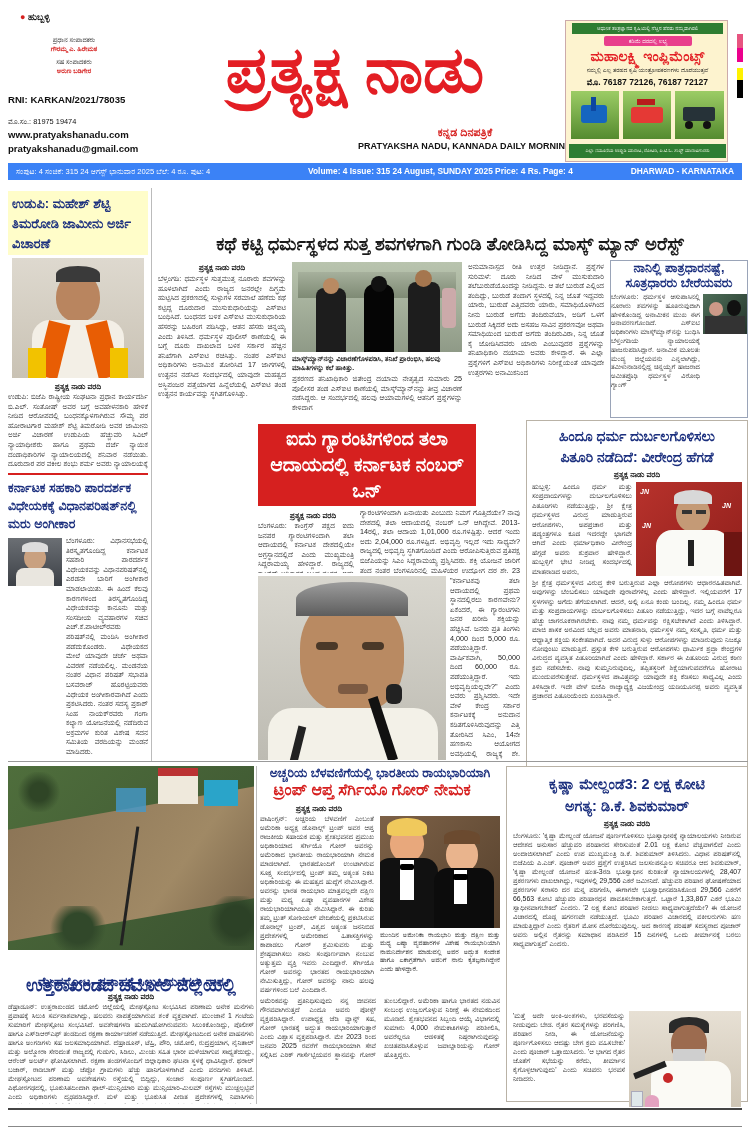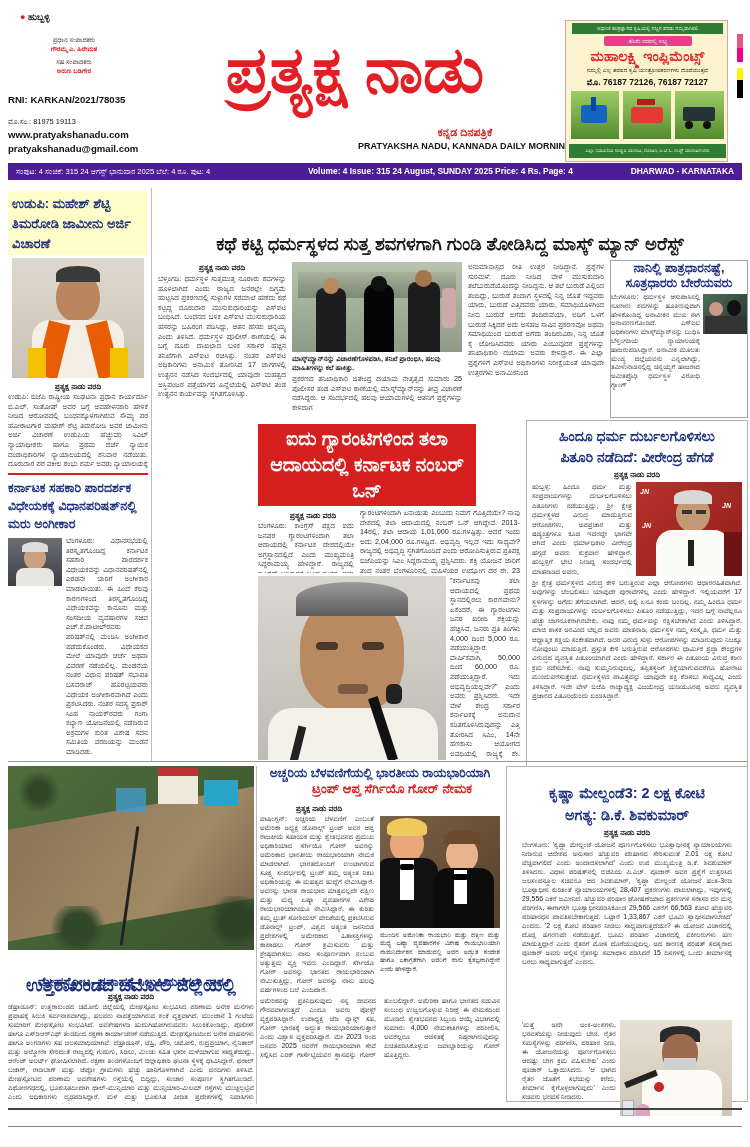--- a/index.html
+++ b/index.html
@@ -29,21 +29,21 @@
   <div class="abs" style="left:20px;top:12px;font-size:9px;font-weight:bold"><span style="color:#d6201f">● </span><span>ಹುಬ್ಬಳ್ಳಿ</span></div>
 
   <div class="abs c" style="left:14px;top:36px;width:120px;font-size:6.6px;line-height:8.6px">
     <div>ಪ್ರಧಾನ ಸಂಪಾದಕರು</div>
     <div class="red bold">ಗೌರಮ್ಮ ಎ. ಹಿರೇಮಠ</div>
     <div style="margin-top:5px">ಸಹ ಸಂಪಾದಕರು</div>
     <div class="red bold">ಅರುಣ ಬಡಿಗೇರ</div>
   </div>
 
   <div class="abs bold" style="left:8px;top:94px;font-size:9.6px">RNI: KARKAN/2021/78035</div>
-  <div class="abs" style="left:8px;top:117px;font-size:7.4px">ಮೊ.ಸಂ.: 81975 19113</div>
+  <div class="abs" style="left:8px;top:117px;font-size:7.4px">ಮೊ.ಸಂ.: 81975 19474</div>
   <div class="abs bold" style="left:8px;top:129px;font-size:9.6px">www.pratyakshanadu.com</div>
   <div class="abs bold" style="left:8px;top:143px;font-size:9.6px">pratyakshanadu@gmail.com</div>
 
   <div class="abs c" style="left:140px;top:18px;width:430px;height:108px;font-size:64px;line-height:104px;font-weight:bold;color:#e31e24;overflow:hidden">ಪ್ರತ್ಯಕ್ಷ ನಾಡು</div>
   <div class="abs c red bold" style="left:380px;top:126px;width:170px;font-size:11px">ಕನ್ನಡ ದಿನಪತ್ರಿಕೆ</div>
   <div class="abs c bold" style="left:310px;top:141px;width:310px;font-size:9px">PRATYAKSHA NADU, KANNADA DAILY MORNING</div>
 
   <div class="abs" style="left:565px;top:20px;width:163px;height:142px;background:#fdf3cf;border:1px solid #caa">
     <div class="abs c" style="left:6px;top:2px;width:151px;height:11px;background:#2e7d32;color:#fff;font-size:5.2px;line-height:11px;overflow:hidden">ಆಧುನಿಕ ತಂತ್ರಜ್ಞಾನದ ಕೃಷಿಯಲ್ಲಿ ನೆಚ್ಚಿನ ಹೆಸರು ನಮ್ಮದಾಗಿರಲಿ</div>
     <div class="abs c" style="left:38px;top:15px;width:88px;height:10px;background:#e83e8c;color:#fff;font-size:5.8px;line-height:10px;border-radius:2px">ಕಡಿಮೆ ದರದಲ್ಲಿ ಲಭ್ಯ</div>
@@ -67,21 +67,21 @@
   </div>
 
   <div class="abs" style="left:737px;top:34px;width:6px;height:64px">
     <div style="height:14px;background:#e75480"></div>
     <div style="height:14px;background:#ec008c"></div>
     <div style="height:6px;background:#fff"></div>
     <div style="height:12px;background:#fff200"></div>
     <div style="height:18px;background:#000"></div>
   </div>
 
-  <div class="abs" style="left:8px;top:163px;width:734px;height:17px;background:#4c1d95;color:#fff">
+  <div class="abs" style="left:8px;top:163px;width:734px;height:17px;background:#3b82f6;color:#fff">
     <span class="abs" style="left:8px;top:4px;font-size:7.6px">ಸಂಪುಟ: 4   ಸಂಚಿಕೆ: 315    24 ಆಗಸ್ಟ್ ಭಾನುವಾರ 2025    ಬೆಲೆ: 4 ರೂ.   ಪುಟ: 4</span>
     <span class="abs bold" style="left:300px;top:3px;font-size:8.4px">Volume: 4    Issue: 315  24 August, SUNDAY 2025   Price: 4 Rs. Page: 4</span>
     <span class="abs bold" style="right:8px;top:3px;font-size:8.4px">DHARWAD - KARNATAKA</span>
   </div>
 
   <div class="abs" style="left:8px;top:191px;width:140px;height:64px;background:#fffdc9;padding:3px 4px">
     <div class="navy bold" style="font-size:13px;line-height:20px">ಉಡುಪಿ: ಮಹೇಶ್ ಶೆಟ್ಟಿ ತಿಮರೋಡಿ ಜಾಮೀನು ಅರ್ಜಿ ವಿಚಾರಣೆ</div>
   </div>
   <div class="ph" style="left:12px;top:258px;width:132px;height:120px;background:linear-gradient(180deg,#ded9cf,#c9c2b4)">
     <i style="left:44px;top:14px;width:44px;height:50px;background:#b9855f;border-radius:50% 50% 46% 46%"></i>
@@ -196,39 +196,39 @@
     <i style="left:120px;top:60px;width:3px;height:120px;background:#222;transform:rotate(8deg)"></i>
   </div>
   <div class="abs c navy bold" style="left:8px;top:975px;width:246px;font-size:18px">ಉತ್ತರಾಖಂಡದ ಚಮೋಲಿ ಜಿಲ್ಲೆಯಲ್ಲಿ</div>
   <div class="abs c navy bold" style="left:8px;top:975px;width:246px;font-size:12.4px">ಮೇಘಸ್ಫೋಟ, ಪ್ರವಾಹಕ್ಕೆ ಸಿಲುಕಿ ಮನೆಗಳು ನಾಶ</div>
   <div class="abs byline" style="left:8px;top:992px;width:246px">ಪ್ರತ್ಯಕ್ಷ ನಾಡು ವರದಿ</div>
   <div class="abs body-txt j" style="left:8px;top:1002px;width:246px;height:102px;font-size:6.9px;line-height:9px">ಡೆಹ್ರಾಡೂನ್: ಉತ್ತರಾಖಂಡದ ಚಮೋಲಿ ಜಿಲ್ಲೆಯಲ್ಲಿ ಮೇಘಸ್ಫೋಟ ಸಂಭವಿಸಿದ ಪರಿಣಾಮ ಅನೇಕ ಮನೆಗಳು ಪ್ರವಾಹಕ್ಕೆ ಸಿಲುಕಿ ಸರ್ವನಾಶವಾಗಿದ್ದು, ಹಲವರು ನಾಪತ್ತೆಯಾಗಿರುವ ಶಂಕೆ ವ್ಯಕ್ತವಾಗಿದೆ. ಮುಂಜಾನೆ 1 ಗಂಟೆಯ ಸುಮಾರಿಗೆ ಮೇಘಸ್ಫೋಟ ಸಂಭವಿಸಿದೆ. ಅವಶೇಷಗಳಡಿ ಹುದುಗಿಹೋಗಿರುವವರು ಸಿಲುಕಿಕೊಂಡಿದ್ದು, ಪೊಲೀಸ್ ಹಾಗೂ ಎಸ್‌ಡಿಆರ್‌ಎಫ್ ತಂಡದಿಂದ ರಕ್ಷಣಾ ಕಾರ್ಯಾಚರಣೆ ನಡೆಯುತ್ತಿದೆ. ಮೇಘಸ್ಫೋಟದಿಂದ ಅನೇಕ ವಾಹನಗಳು ಹಾಗೂ ಅಂಗಡಿಗಳು ಸಹ ಜಲಸಮಾಧಿಯಾಗಿವೆ. ದೆಹ್ರಾಡೂನ್, ಟೆಹ್ರಿ, ಪೌರಿ, ಚಮೋಲಿ, ರುದ್ರಪ್ರಯಾಗ, ನೈನಿತಾಲ್ ಮತ್ತು ಅಲ್ಮೋರಾ ಸೇರಿದಂತೆ ರಾಜ್ಯದಲ್ಲಿ ಗುಡುಗು, ಸಿಡಿಲು, ಮಿಂಚು ಸಹಿತ ಭಾರೀ ಮಳೆಯಾಗುವ ಸಾಧ್ಯತೆಯಿದ್ದು, ಆರೆಂಜ್ ಅಲರ್ಟ್ ಘೋಷಿಸಲಾಗಿದೆ. ರಕ್ಷಣಾ ತಂಡಗಳೊಂದಿಗೆ ಜಿಲ್ಲಾಧಿಕಾರಿ ಘಟನಾ ಸ್ಥಳಕ್ಕೆ ಧಾವಿಸಿದ್ದಾರೆ. ಥರಾಲ್ ಬಜಾರ್, ರಾಡಿಬಾಗ್ ಮತ್ತು ಜೆಪ್ಪೋ ಗ್ರಾಮಗಳು ಹೆಚ್ಚು ಹಾನಿಗೊಳಗಾಗಿವೆ ಎಂದು ವರದಿಗಳು ತಿಳಿಸಿವೆ. ಮೇಘಸ್ಫೋಟದ ಪರಿಣಾಮ ಅವಶೇಷಗಳು ರಸ್ತೆಯಲ್ಲಿ ಬಿದ್ದಿದ್ದು, ಸಂಚಾರ ಸಂಪೂರ್ಣ ಸ್ಥಗಿತಗೊಂಡಿದೆ. ಪಿಥೋರಗಢದಲ್ಲಿ, ಭೂಕುಸಿತದಿಂದಾಗಿ ಥಾಲ್-ಮುನ್ಸಿಯಾರಿ ಮತ್ತು ಮುನ್ಸಿಯಾರಿ-ಮಿಲಮ್ ರಸ್ತೆಗಳು ಮುಚ್ಚಲ್ಪಟ್ಟಿವೆ ಎಂದು ಅಧಿಕಾರಿಗಳು ದೃಢಪಡಿಸಿದ್ದಾರೆ. ಮಳೆ ಮತ್ತು ಭೂಕುಸಿತ ಪೀಡಿತ ಪ್ರದೇಶಗಳಲ್ಲಿ ನಿವಾಸಿಗಳು ಜಾಗರೂಕರಾಗಿರುವಂತೆ ಪೊಲೀಸರು ಮನವಿ ಮಾಡಿದ್ದಾರೆ. ಅನೇಕ ಗ್ರಾಮಸ್ಥರನ್ನು ಸುರಕ್ಷಿತ ಜಾಗಕ್ಕೆ ಸ್ಥಳಾಂತರಿಸಲಾಗಿದೆ.</div>
 
   <div class="vl" style="left:256px;top:766px;height:338px"></div>
 
   <div class="abs c navy bold" style="left:260px;top:766px;width:240px;font-size:12.4px">ಅಚ್ಚರಿಯ ಬೆಳವಣಿಗೆಯಲ್ಲಿ ಭಾರತೀಯ ರಾಯಭಾರಿಯಾಗಿ</div>
-  <div class="abs c bold red" style="left:272px;top:781px;width:240px;font-size:13px">ಟ್ರಂಪ್ ಆಪ್ತ ಸೆರ್ಗಿಯೊ ಗೋರ್ ನೇಮಕ</div>
+  <div class="abs c bold red" style="left:252px;top:781px;width:240px;font-size:16px">ಟ್ರಂಪ್ ಆಪ್ತ ಸೆರ್ಗಿಯೊ ಗೋರ್ ನೇಮಕ</div>
   <div class="abs byline" style="left:260px;top:804px;width:118px">ಪ್ರತ್ಯಕ್ಷ ನಾಡು ವರದಿ</div>
   <div class="abs body-txt j" style="left:260px;top:814px;width:114px;height:178px;font-size:6.9px;line-height:9px">ವಾಷಿಂಗ್ಟನ್: ಅಚ್ಚರಿಯ ಬೆಳವಣಿಗೆ ಎಂಬಂತೆ ಅಮೆರಿಕಾ ಅಧ್ಯಕ್ಷ ಡೊನಾಲ್ಡ್ ಟ್ರಂಪ್ ಅವರ ಆಪ್ತ ರಾಜಕೀಯ ಸಹಾಯಕ ಮತ್ತು ಶ್ವೇತಭವನದ ಪ್ರಮುಖ ಅಧಿಕಾರಿಯಾದ ಸೆರ್ಗಿಯೊ ಗೋರ್ ಅವರನ್ನು ಅಮೆರಿಕಾದ ಭಾರತೀಯ ರಾಯಭಾರಿಯಾಗಿ ನೇಮಕ ಮಾಡಲಾಗಿದೆ. ಭಾರತದೊಂದಿಗೆ ಉಂಟಾಗಿರುವ ಸೂಕ್ಷ್ಮ ಸಂದರ್ಭದಲ್ಲಿ ಟ್ರಂಪ್ ತಮ್ಮ ಅತ್ಯಂತ ನಿಕಟ ಅಧಿಕಾರಿಯನ್ನು ಈ ಮಹತ್ವದ ಹುದ್ದೆಗೆ ನೇಮಿಸಿದ್ದಾರೆ. ಅವರನ್ನು ಭಾರತ ರಾಯಭಾರಿ ಮಾತ್ರವಲ್ಲದೇ ದಕ್ಷಿಣ ಮತ್ತು ಮಧ್ಯ ಏಷ್ಯಾ ವ್ಯವಹಾರಗಳ ವಿಶೇಷ ರಾಯಭಾರಿಯಾಗಿಯೂ ನೇಮಿಸಿದ್ದಾರೆ. ಈ ಕುರಿತು ತಮ್ಮ ಟ್ರುತ್ ಸೋಶಿಯಲ್ ವೇದಿಕೆಯಲ್ಲಿ ಪ್ರಕಟಿಸಿರುವ ಡೊನಾಲ್ಡ್ ಟ್ರಂಪ್, ವಿಶ್ವದ ಅತ್ಯಂತ ಜನನಿಬಿಡ ಪ್ರದೇಶಗಳಲ್ಲಿ ಅಮೇರಿಕಾದ ಹಿತಾಸಕ್ತಿಗಳನ್ನು ಕಾಪಾಡಲು ಗೋರ್ ಶ್ರಮಿಸುವರು ಮತ್ತು ಶ್ರೇಷ್ಠವಾಗಿಸಲು ನಾನು ಸಂಪೂರ್ಣವಾಗಿ ನಂಬುವ ಅತ್ಯುತ್ತಮ ವ್ಯಕ್ತಿ ಇವರು ಎಂದಿದ್ದಾರೆ. ಸೆರ್ಗಿಯೊ ಗೋರ್ ಅವರನ್ನು ಭಾರತದ ರಾಯಭಾರಿಯಾಗಿ ನೇಮಿಸುತ್ತಿದ್ದು, ಗೋರ್ ಅವರನ್ನು ನಾನು ಹಲವು ವರ್ಷಗಳಿಂದ ಬಲ್ಲೆ ಎಂದಿದ್ದಾರೆ.</div>
   <div class="ph" style="left:380px;top:816px;width:120px;height:112px;background:linear-gradient(135deg,#7d6147,#55402c)">
     <i style="left:10px;top:10px;width:34px;height:36px;background:#e8a87c;border-radius:48%"></i>
     <i style="left:7px;top:2px;width:40px;height:18px;background:#f0c95c;border-radius:50% 50% 20% 20%"></i>
     <i style="left:-4px;top:42px;width:62px;height:70px;background:#111;border-radius:14px 14px 0 0"></i>
     <i style="left:20px;top:44px;width:14px;height:40px;background:#fff"></i>
     <i style="left:20px;top:48px;width:14px;height:6px;background:#000;border-radius:2px"></i>
     <i style="left:66px;top:22px;width:32px;height:34px;background:#e9b48d;border-radius:48%"></i>
     <i style="left:64px;top:14px;width:36px;height:14px;background:#6b4a2f;border-radius:50% 50% 0 0"></i>
     <i style="left:54px;top:52px;width:60px;height:60px;background:#0c0c0c;border-radius:14px 14px 0 0"></i>
     <i style="left:74px;top:54px;width:13px;height:34px;background:#fff"></i>
     <i style="left:73px;top:58px;width:15px;height:6px;background:#000;border-radius:2px"></i>
   </div>
   <div class="abs cap j" style="left:380px;top:931px;width:120px;height:62px;font-size:6.5px;line-height:8.4px">ಮುಂದಿನ ಅಮೇರಿಕಾ ರಾಯಭಾರಿ ಮತ್ತು ದಕ್ಷಿಣ ಮತ್ತು ಮಧ್ಯ ಏಷ್ಯಾ ವ್ಯವಹಾರಗಳ ವಿಶೇಷ ರಾಯಭಾರಿಯಾಗಿ ನಾಮನಿರ್ದೇಶನ ಮಾಡುವಲ್ಲಿ ಅವರ ಅದ್ಭುತ ಸಂದೇಶ ಹಾಗೂ ಏಕಾಗ್ರತೆಗಾಗಿ ಅವರಿಗೆ ನಾನು ಕೃತಜ್ಞನಾಗಿದ್ದೇನೆ ಎಂದು ಹೇಳಿದ್ದಾರೆ.</div>
   <div class="abs body-txt j" style="left:260px;top:996px;width:240px;height:108px;column-count:2;column-gap:8px;font-size:6.9px;line-height:9px">ಅಮೆರಿಕವನ್ನು ಪ್ರತಿನಿಧಿಸುವುದು ನನ್ನ ಜೀವನದ ಗೌರವವಾಗಿರುತ್ತದೆ ಎಂದೂ ಅವರು ಪೋಸ್ಟ್ ವ್ಯಕ್ತಪಡಿಸಿದ್ದಾರೆ. ಉಪಾಧ್ಯಕ್ಷ ಜೆಡಿ ವ್ಯಾನ್ಸ್ ಸಹ, ಗೋರ್ ಭಾರತಕ್ಕೆ ಅದ್ಭುತ ರಾಯಭಾರಿಯಾಗುತ್ತಾರೆ ಎಂದು ವಿಶ್ವಾಸ ವ್ಯಕ್ತಪಡಿಸಿದ್ದಾರೆ. ಮೇ 2023 ರಿಂದ ಜನವರಿ 2025 ರವರೆಗೆ ರಾಯಭಾರಿಯಾಗಿ ಸೇವೆ ಸಲ್ಲಿಸಿದ ಎರಿಕ್ ಗಾರ್ಸೆಟ್ಟಿಯವರ ಸ್ಥಾನವನ್ನು ಗೋರ್ ತುಂಬಲಿದ್ದಾರೆ. ಅಮೆರಿಕಾ ಹಾಗೂ ಭಾರತದ ನಡುವಿನ ಸಂಬಂಧ ಉಜ್ವಲಗೊಳ್ಳುವ ನಿರೀಕ್ಷೆ ಈ ನೇಮಕದಿಂದ ಮೂಡಿದೆ. ಶ್ವೇತಭವನದ ಸಿಬ್ಬಂದಿ ಆಯ್ಕೆ ವಿಭಾಗದಲ್ಲಿ ಸುಮಾರು 4,000 ನೇಮಕಾತಿಗಳನ್ನು ಪರಿಶೀಲಿಸಿ, ಅವರೆಲ್ಲರೂ ಆಡಳಿತಕ್ಕೆ ನಿಷ್ಠರಾಗಿರುವುದನ್ನು ಖಚಿತಪಡಿಸಿಕೊಳ್ಳುವ ಜವಾಬ್ದಾರಿಯನ್ನು ಗೋರ್ ಹೊತ್ತಿದ್ದರು.</div>
 
-  <div class="abs boxed" style="left:506px;top:766px;width:242px;height:336px;padding:15px;border-color:#b9b2a6">
+  <div class="abs boxed" style="left:506px;top:766px;width:242px;height:336px;padding:6px;border-color:#b9b2a6">
     <div class="c navy bold" style="font-size:14.5px;line-height:22px">ಕೃಷ್ಣಾ ಮೇಲ್ದಂಡೆ3: 2 ಲಕ್ಷ ಕೋಟಿ</div>
     <div class="c navy bold" style="font-size:14.5px;line-height:22px">ಅಗತ್ಯ: ಡಿ.ಕೆ. ಶಿವಕುಮಾರ್</div>
     <div class="byline" style="margin:2px 0">ಪ್ರತ್ಯಕ್ಷ ನಾಡು ವರದಿ</div>
     <div class="body-txt j" style="font-size:6.9px;line-height:9px;height:178px">ಬೆಂಗಳೂರು: 'ಕೃಷ್ಣಾ ಮೇಲ್ದಂಡೆ ಯೋಜನೆ ಪೂರ್ಣಗೊಳಿಸಲು ಭೂಸ್ವಾಧೀನಕ್ಕೆ ನ್ಯಾಯಾಲಯಗಳು ನೀಡಿರುವ ಆದೇಶದ ಅನುಸಾರ ಹೆಚ್ಚುವರಿ ಪರಿಹಾರದ ಸೇರಿಸುವಂತೆ 2.01 ಲಕ್ಷ ಕೋಟಿ ವೆಚ್ಚವಾಗಲಿದೆ ಎಂದು ಅಂದಾಜಿಸಲಾಗಿದೆ' ಎಂದು ಉಪ ಮುಖ್ಯಮಂತ್ರಿ ಡಿ.ಕೆ. ಶಿವಕುಮಾರ್ ತಿಳಿಸಿದರು. ವಿಧಾನ ಪರಿಷತ್‌ನಲ್ಲಿ ಬಿಜೆಪಿಯ ಪಿ.ಎಚ್. ಪೂಜಾರ್ ಅವರ ಪ್ರಶ್ನೆಗೆ ಉತ್ತರಿಸಿದ ಜಲಸಂಪನ್ಮೂಲ ಸಚಿವರೂ ಆದ ಶಿವಕುಮಾರ್, 'ಕೃಷ್ಣಾ ಮೇಲ್ದಂಡೆ ಯೋಜನೆ ಹಂತ-3ರಡಿ ಭೂಸ್ವಾಧೀನ ಕುರಿತಂತೆ ನ್ಯಾಯಾಲಯಗಳಲ್ಲಿ 28,407 ಪ್ರಕರಣಗಳು ದಾಖಲಾಗಿದ್ದು, ಇವುಗಳಲ್ಲಿ 29,556 ಎಕರೆ ಜಮೀನಿದೆ. ಹೆಚ್ಚುವರಿ ಪರಿಹಾರ ಘೋಷಣೆಯಾದ ಪ್ರಕರಣಗಳ ಸರಾಸರಿ ದರ ಮನ್ನ ಪರಿಗಣಿಸಿ, ಈಗಾಗಲೇ ಭೂಸ್ವಾಧೀನಪಡಿಸಿಕೊಂಡ 29,566 ಎಕರೆಗೆ 66,563 ಕೋಟಿ ಹೆಚ್ಚುವರಿ ಪರಿಹಾರಧನ ಪಾವತಿಸಬೇಕಾಗುತ್ತದೆ. ಒಟ್ಟಾರೆ 1,33,867 ಎಕರೆ ಭೂಮಿ ಸ್ವಾಧೀನವಾಗಬೇಕಿದೆ' ಎಂದರು. '2 ಲಕ್ಷ ಕೋಟಿ ಪರಿಹಾರ ನೀಡಲು ಸಾಧ್ಯವಾಗುತ್ತದೆಯೇ? ಈ ಯೋಜನೆ ವಿಚಾರದಲ್ಲಿ ದೊಡ್ಡ ಹಗರಣವೇ ನಡೆಯುತ್ತಿದೆ. ಭೂಮಿ ಪರಿಹಾರ ವಿಚಾರದಲ್ಲಿ ವಕೀಲರುಗಳು ಹಣ ಮಾಡುತ್ತಿದ್ದಾರೆ ಎಂದು ರೈತರಿಗೆ ಮೋಸ ದೊರೆಯುವುದಿಲ್ಲ. ಅದ ಕಾರಣಕ್ಕೆ ಪರಿಷತ್ ಸದಸ್ಯರಾದ ಪೂಜಾರ್ ಅವರು ಅಲ್ಲಿನ ರೈತರನ್ನು ಸಮಾಧಾನ ಪಡಿಸಿದರೆ 15 ದಿನಗಳಲ್ಲಿ ಒಂದು ತೀರ್ಮಾನಕ್ಕೆ ಬರಲು ಸಾಧ್ಯವಾಗುತ್ತದೆ' ಎಂದರು.</div>
     <div style="display:flex;margin-top:2px">
       <div class="body-txt j" style="flex:1;font-size:6.9px;line-height:9px;height:96px">'ಮತ್ತೆ ಅದೇ ಅಂಕಿ-ಅಂಶಗಳು, ಭರವಸೆಯನ್ನು ನೀಡುವುದು ಬೇಡ. ರೈತರ ಸಮಸ್ಯೆಗಳನ್ನು ಪರಿಗಣಿಸಿ, ಪರಿಹಾರ ನೀಡಿ, ಈ ಯೋಜನೆಯನ್ನು ಪೂರ್ಣಗೊಳಿಸಲು ಆದಷ್ಟು ಬೇಗ ಕ್ರಮ ವಹಿಸಬೇಕು' ಎಂದು ಪೂಜಾರ್ ಒತ್ತಾಯಿಸಿದರು. 'ಆ ಭಾಗದ ರೈತರ ಜೊತೆಗೆ ಸಭೆಯನ್ನು ಕರೆದು, ತೀರ್ಮಾನ ಕೈಗೊಳ್ಳಲಾಗುವುದು' ಎಂದು ಸಚಿವರು ಭರವಸೆ ನೀಡಿದರು.</div>
       <div class="ph" style="position:relative;width:112px;height:96px;margin-left:4px;background:linear-gradient(180deg,#e7e0d4,#cfc6b6)">
         <i style="left:40px;top:6px;width:40px;height:16px;background:#2a2a2a;border-radius:50% 50% 0 0"></i>
         <i style="left:42px;top:14px;width:36px;height:38px;background:#9c6b4f;border-radius:46%"></i>
         <i style="left:44px;top:38px;width:32px;height:16px;background:#cfcfcf;border-radius:0 0 40% 40%"></i>

